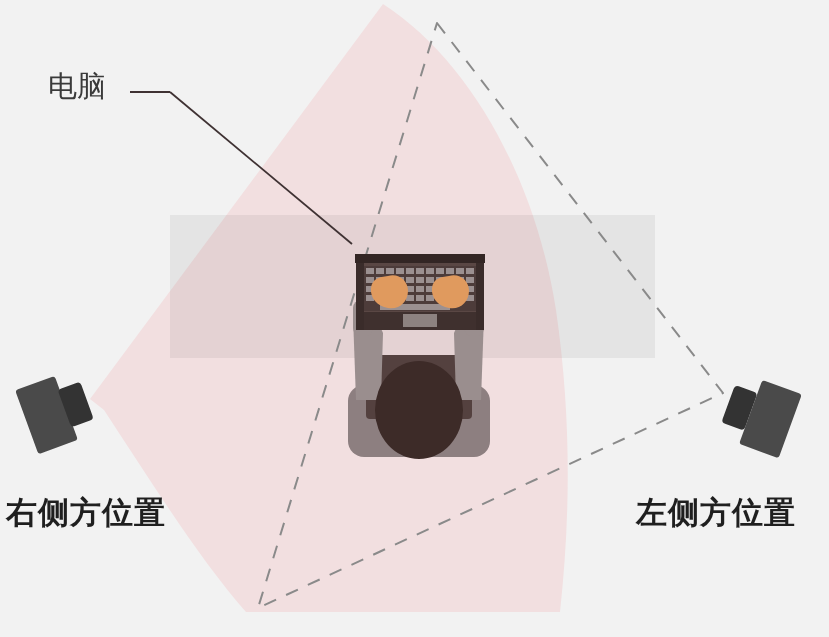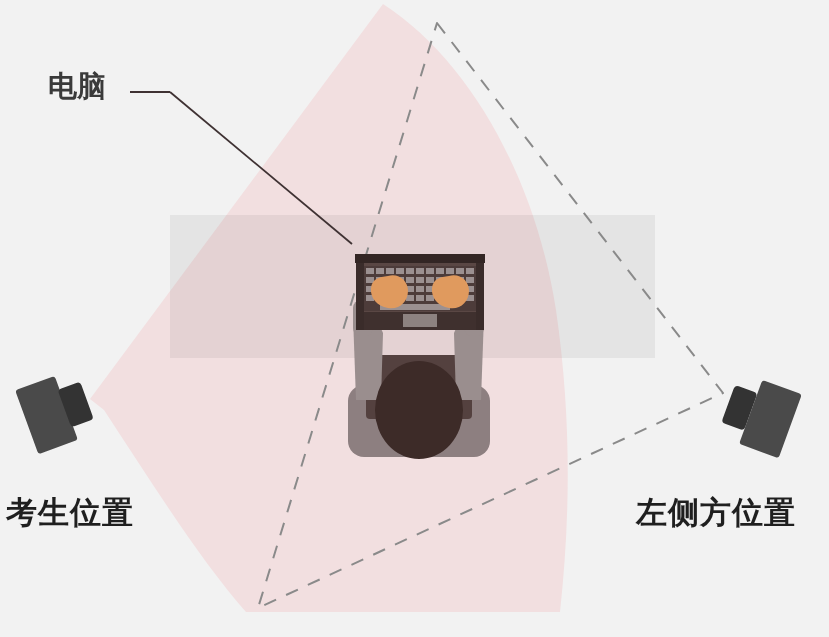--- a/index.html
+++ b/index.html
@@ -31,21 +31,21 @@
     color: #1f1f1f;
     font-weight: 700;
     white-space: nowrap;
     letter-spacing: 1px;
     line-height: 1;
   }
   #label-computer {
     left: 48px;
     top: 72px;
     font-size: 29px;
-    font-weight: 700;
+    font-weight: 400;
     color: #3a3a3a;
     letter-spacing: 0px;
   }
   #label-candidate {
     left: 341px;
     top: 464px;
     font-size: 31px;
   }
   #label-left {
     left: 6px;
@@ -205,17 +205,17 @@
                C 469 302, 460 310, 449 308
                C 438 306, 431 298, 432 288
                C 433 279, 440 277, 449 276 Z" fill="#e09a5e"></path>
     </g>
 
   </svg>
 
   <div class="label" id="label-computer">电脑</div>
 
 
-  <div class="label" id="label-left">考生位置</div>
+  <div class="label" id="label-left">右侧方位置</div>
 
   <div class="label" id="label-right">左侧方位置</div>
 
 </div>
 
 </body></html>

